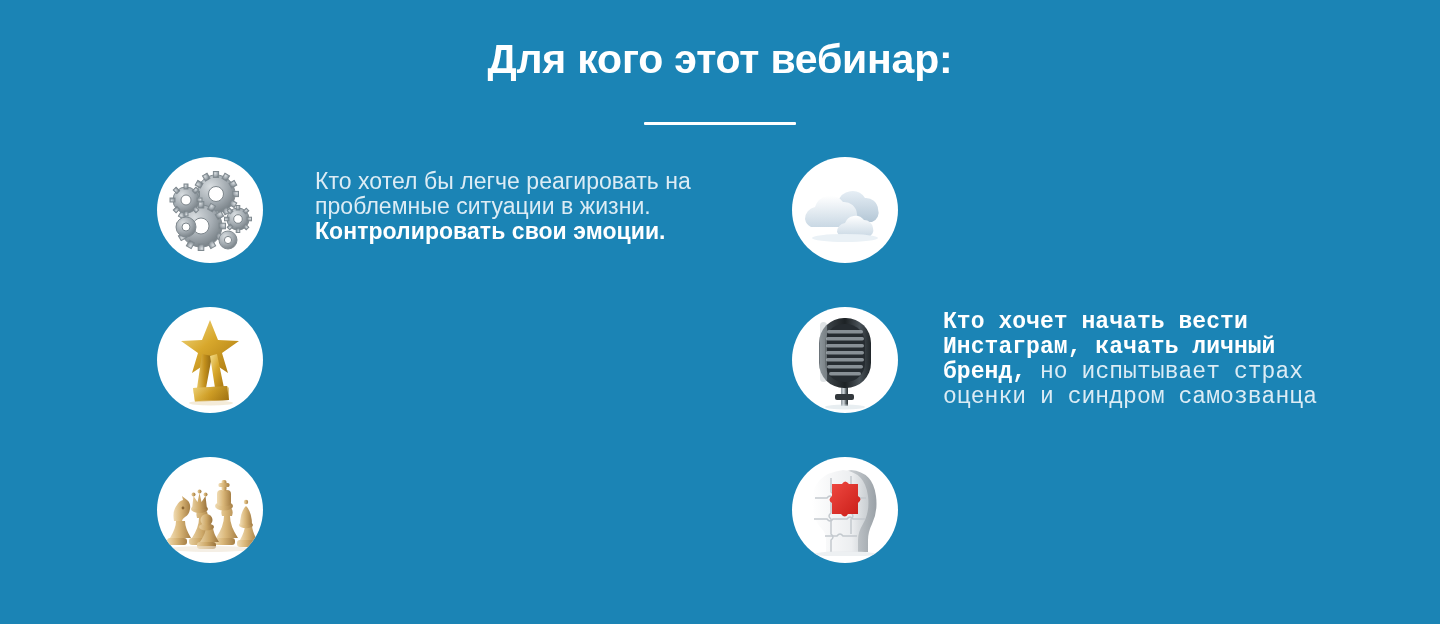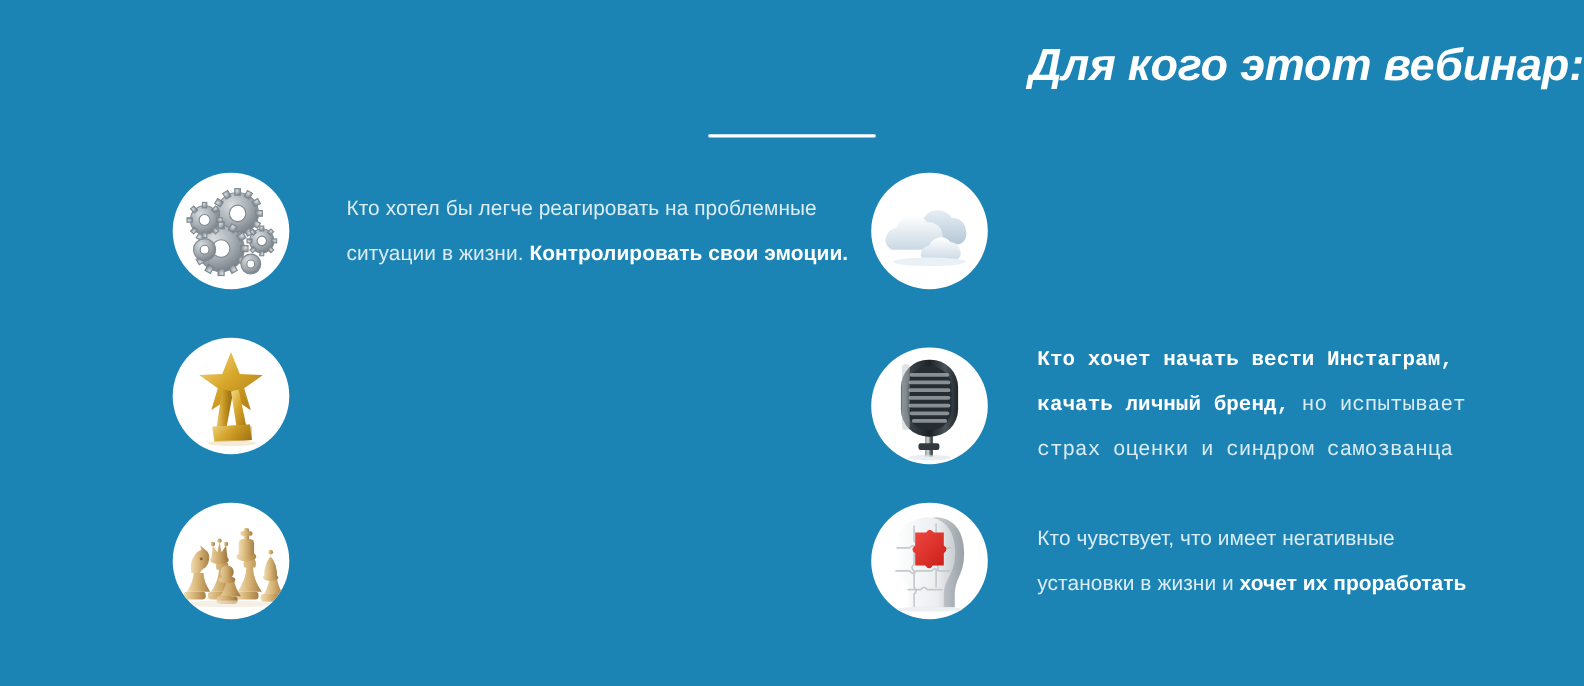--- a/index.html
+++ b/index.html
@@ -24,22 +24,21 @@
     height: 624px;
     background: #1b84b5;
   }
 
   
   .heading-wrap {
     position: absolute;
     top: 34px;
     left: 0;
     width: 1440px;
-    text-align: right;
-    font-style: italic;
+    text-align: center;
   }
 
   .page-title {
     font-size: 41px;
     line-height: 50px;
     font-weight: bold;
     color: #ffffff;
     letter-spacing: -0.2px;
   }
 
@@ -80,22 +79,22 @@
     align-items: center;
     justify-content: center;
   }
 
   .item-icon svg { display: block; }
 
   .item-text {
     flex: 1 1 auto;
     padding-left: 52px;
     padding-top: 12px;
-    font-size: 19px;
-    line-height: 41px;
+    font-size: 23px;
+    line-height: 25px;
     font-weight: normal;
     color: #dcecf5;
     letter-spacing: 0.05px;
   }
 
   
   .col-right .item-text { padding-left: 45px; }
 
   .item-text b {
     font-weight: bold;
@@ -416,20 +415,17 @@
                 <path d="M22 72 h12 q3 -4 6 0 h14"></path>
                 <path d="M28 14 v14 q4 3 0 6 v15 q-4 3 0 6 v15 q4 3 0 6 v12"></path>
                 <path d="M48 12 v16 q-4 3 0 6 v15 q4 3 0 6 v15"></path>
               </g>
 
               <path fill="url(#redp)" d="M29 20 h10 q3 -5 7 0 h9 v12 q5 3 0 7 v11 h-10 q-3 5 -7 0 h-9 v-11 q-5 -3 0 -7z"></path>
               <ellipse cx="42" cy="90" rx="32" ry="2.6" fill="#e6eaed" opacity="0.7"></ellipse>
             </g>
           </svg>
         </div>
-        <div class="item-text">
-          <span>Кто чувствует, что имеет негативные установки в жизни и </span><b>хочет их проработать</b>
-        </div>
       </div>
     </div>
 
   </div>
 </div>
 
 </body></html>

